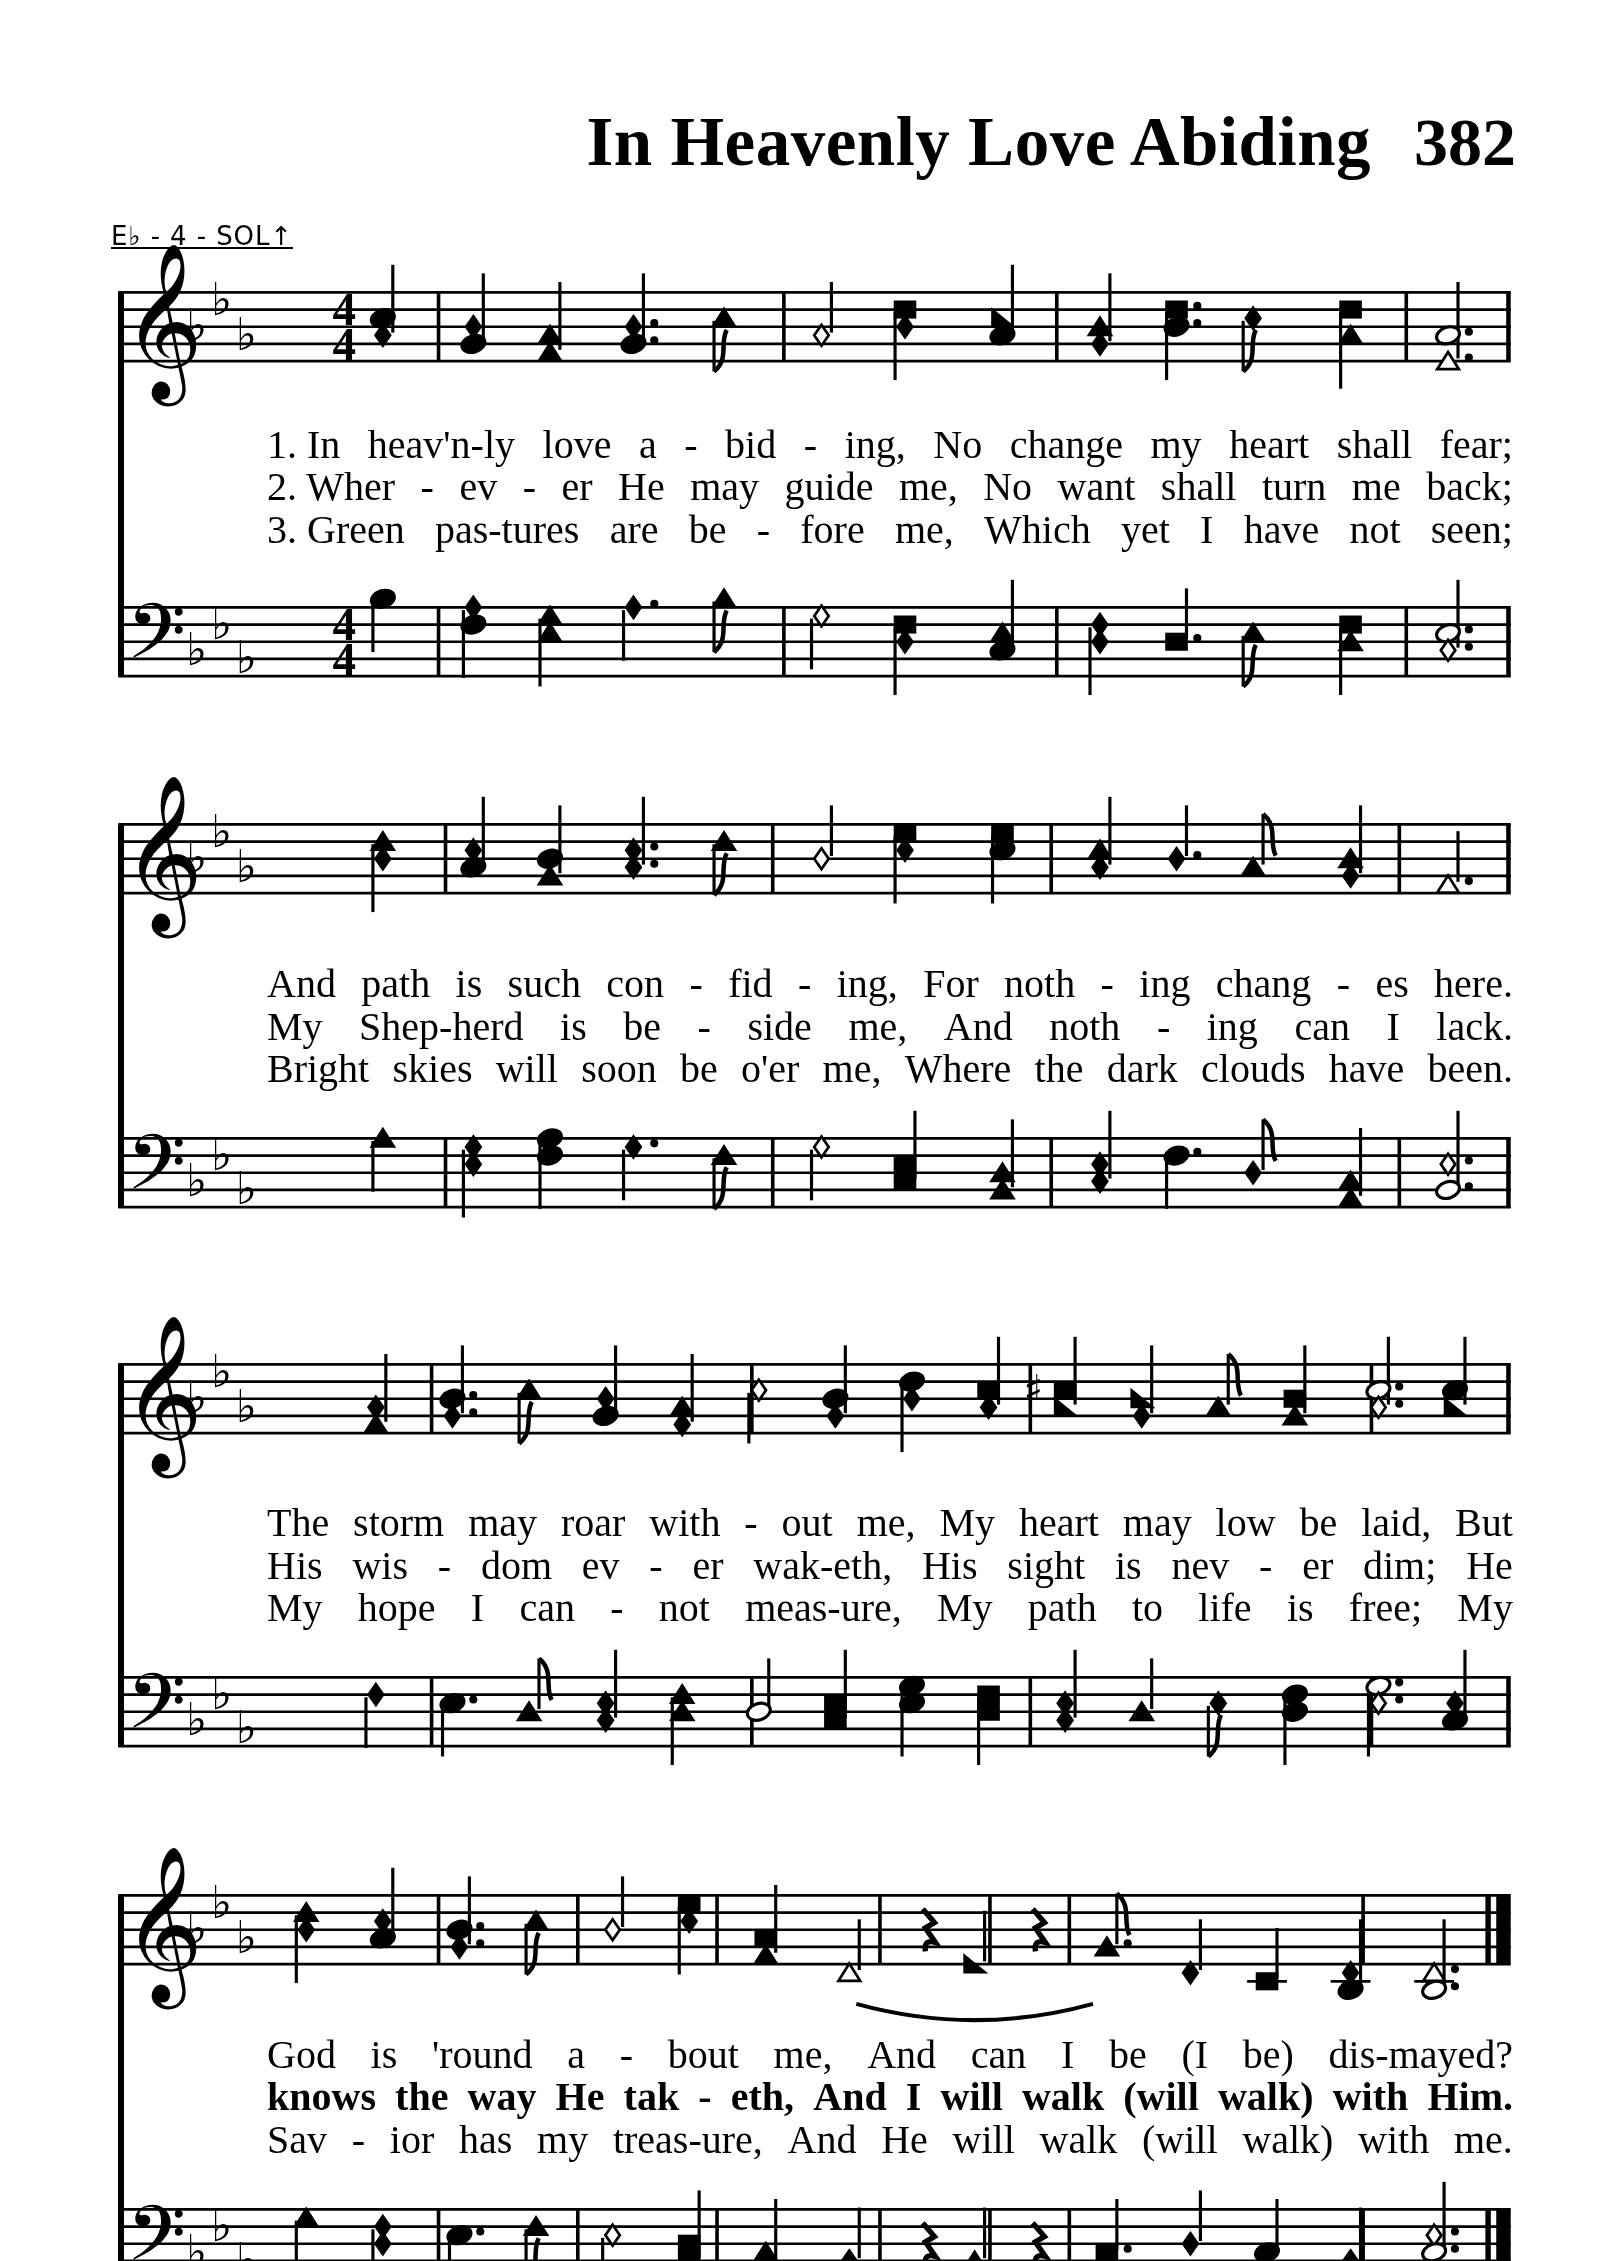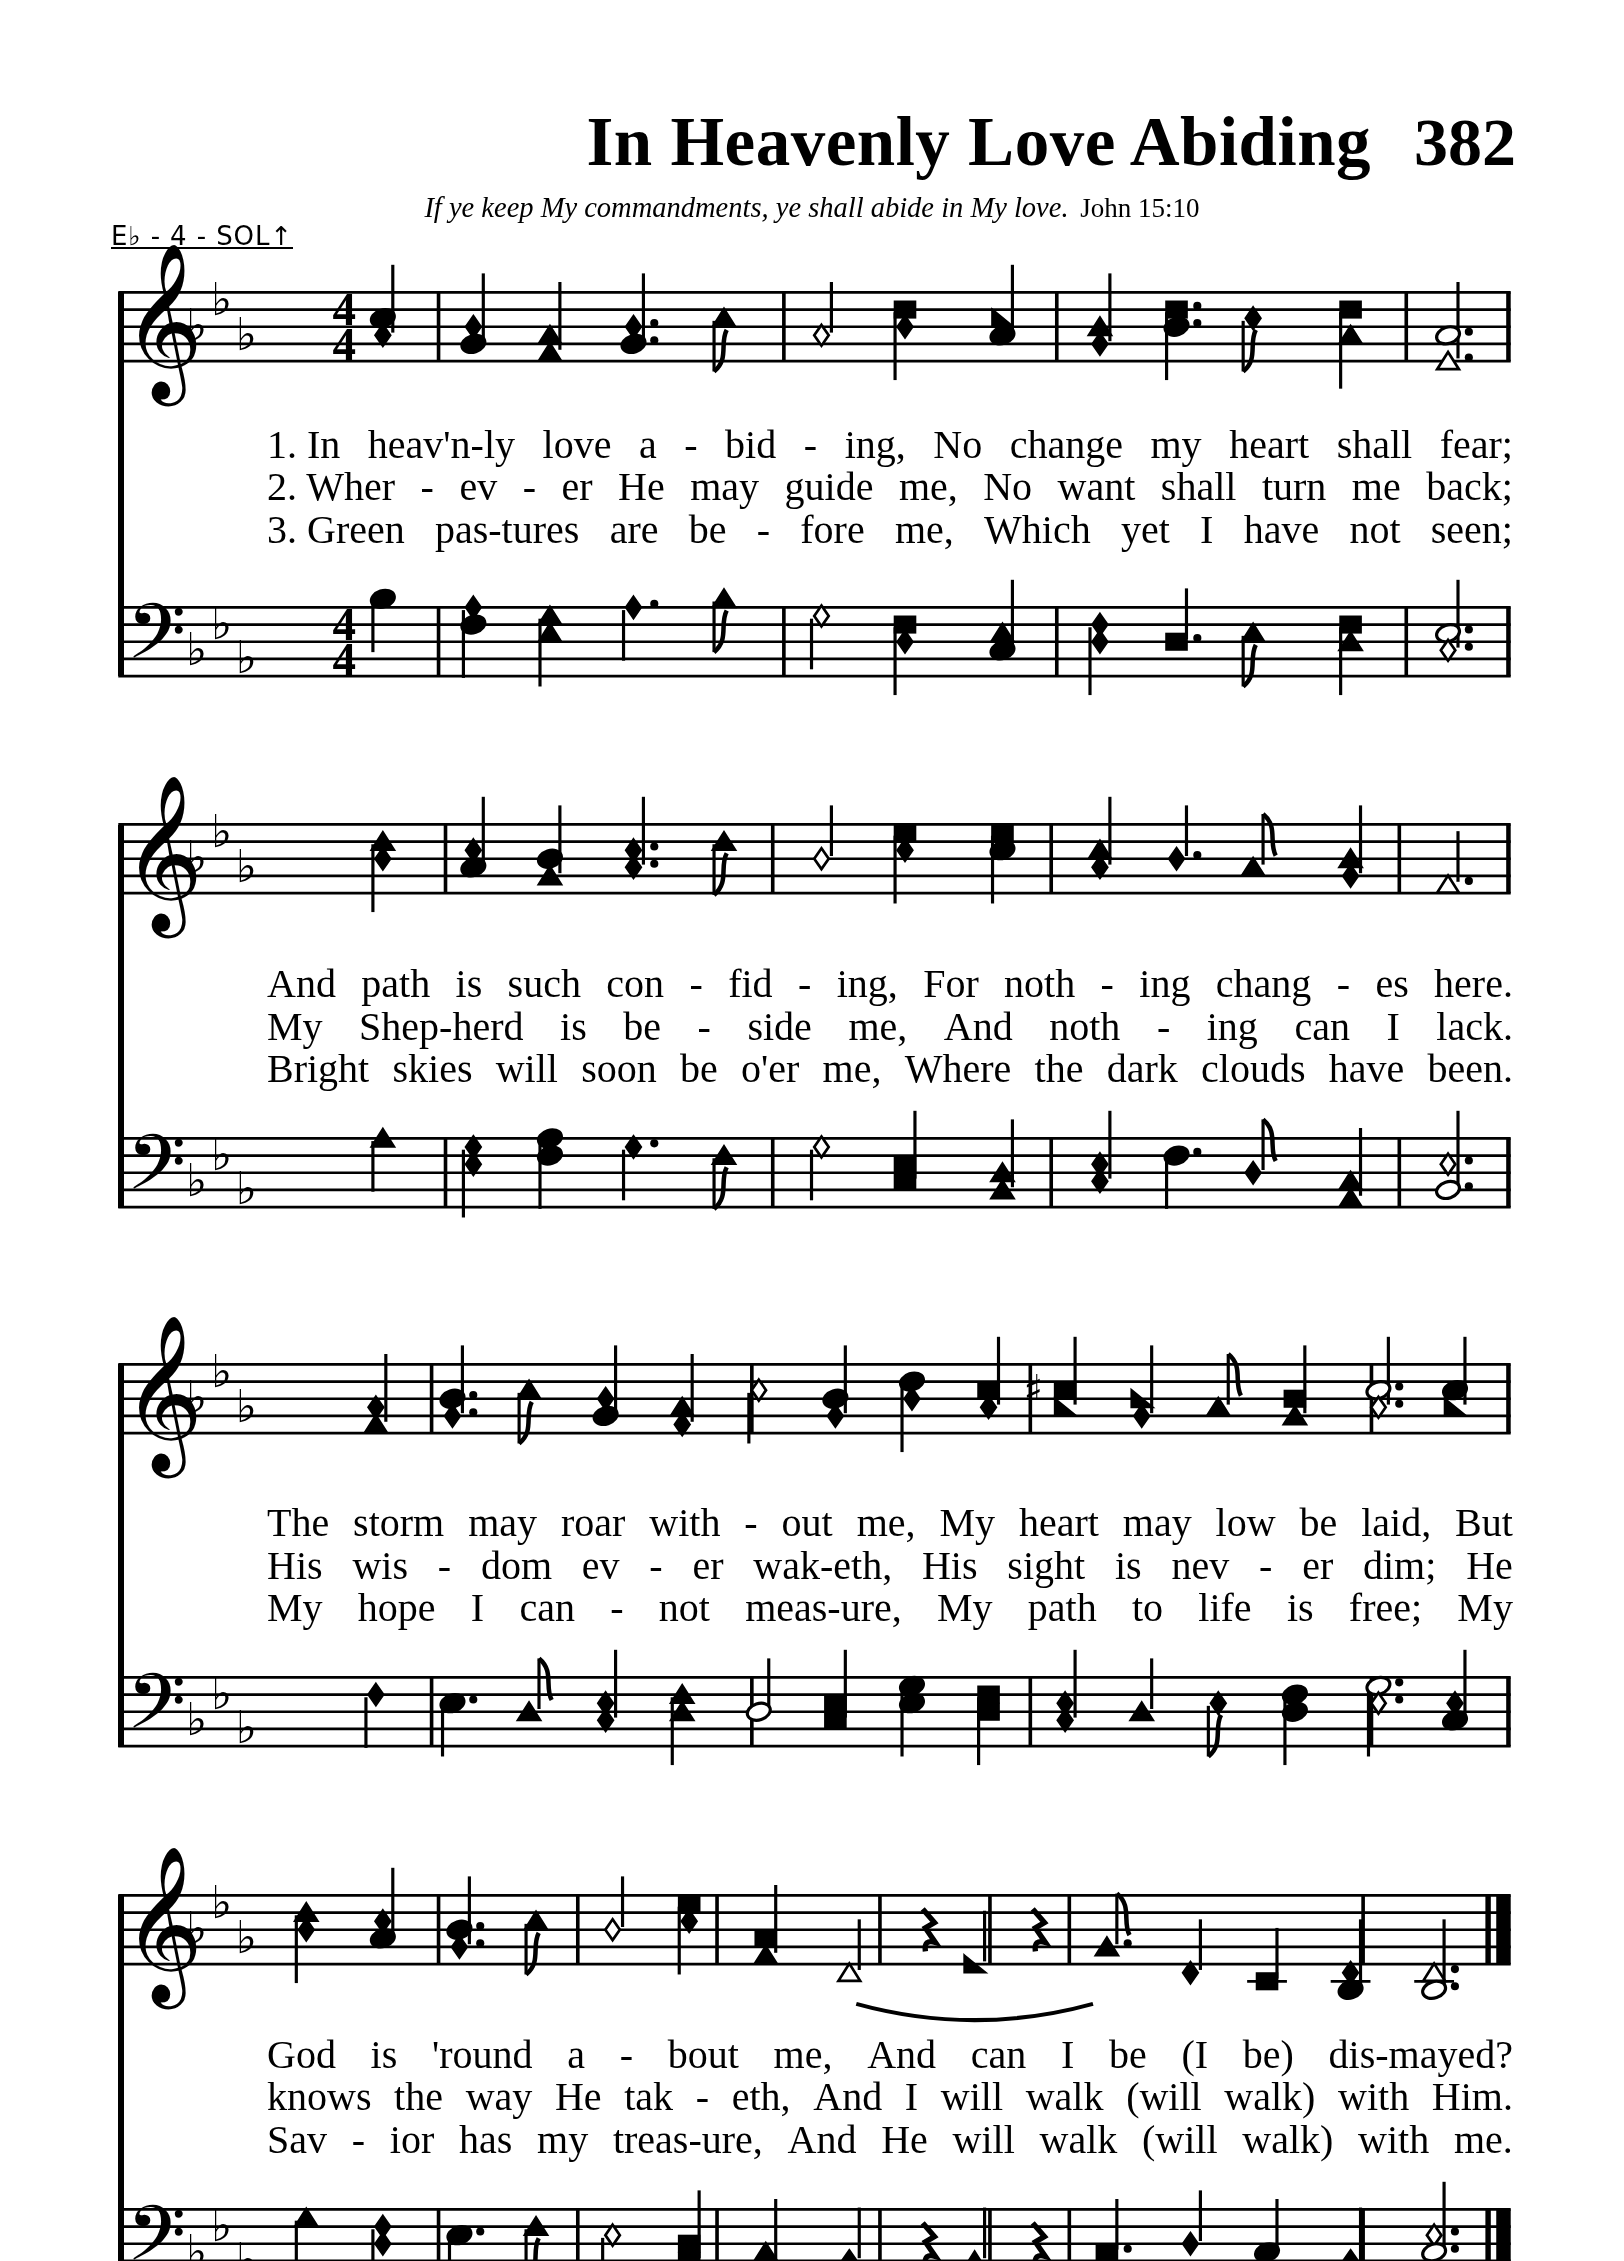--- a/index.html
+++ b/index.html
@@ -24,23 +24,20 @@
 </head>
 <body>
 
 <div class="page">
 
   <div class="title-row">
     <div class="hymn-title">In Heavenly Love Abiding</div>
     <div class="hymn-number">382</div>
   </div>
 
-  <div class="scripture-row">
-    <span class="scripture-text">If ye keep My commandments, ye shall abide in My love.</span><span class="scripture-ref">John 15:10</span>
-  </div>
 
   <div class="key-line">E♭ - 4 - SOL↑</div>
 
   <div id="score">
       <div class="sys-connector" style="left: 118px; top: 292px; height: 384px;"></div>
       <svg class="staff" width="1393" height="217" viewBox="0 -40 3080 480" style="left: 118px; top: 211px;">
         <line x1="0" y1="140" x2="3080" y2="140" stroke="#000" stroke-width="6"></line>
         <line x1="0" y1="178" x2="3080" y2="178" stroke="#000" stroke-width="6"></line>
         <line x1="0" y1="216" x2="3080" y2="216" stroke="#000" stroke-width="6"></line>
         <line x1="0" y1="254" x2="3080" y2="254" stroke="#000" stroke-width="6"></line>
@@ -903,21 +900,21 @@
         <span>bout</span>
         <span>me,</span>
         <span>And</span>
         <span>can</span>
         <span>I</span>
         <span>be</span>
         <span>(I</span>
         <span>be)</span>
         <span>dis-mayed?</span>
       </div>
-      <div class="lyric-line" style="top: 2075px;">
+      <div class="lyric-line" style="top: 2075px; font-weight: bold;">
         <span>knows</span>
         <span>the</span>
         <span>way</span>
         <span>He</span>
         <span>tak</span>
         <span>-</span>
         <span>eth,</span>
         <span>And</span>
         <span>I</span>
         <span>will</span>

